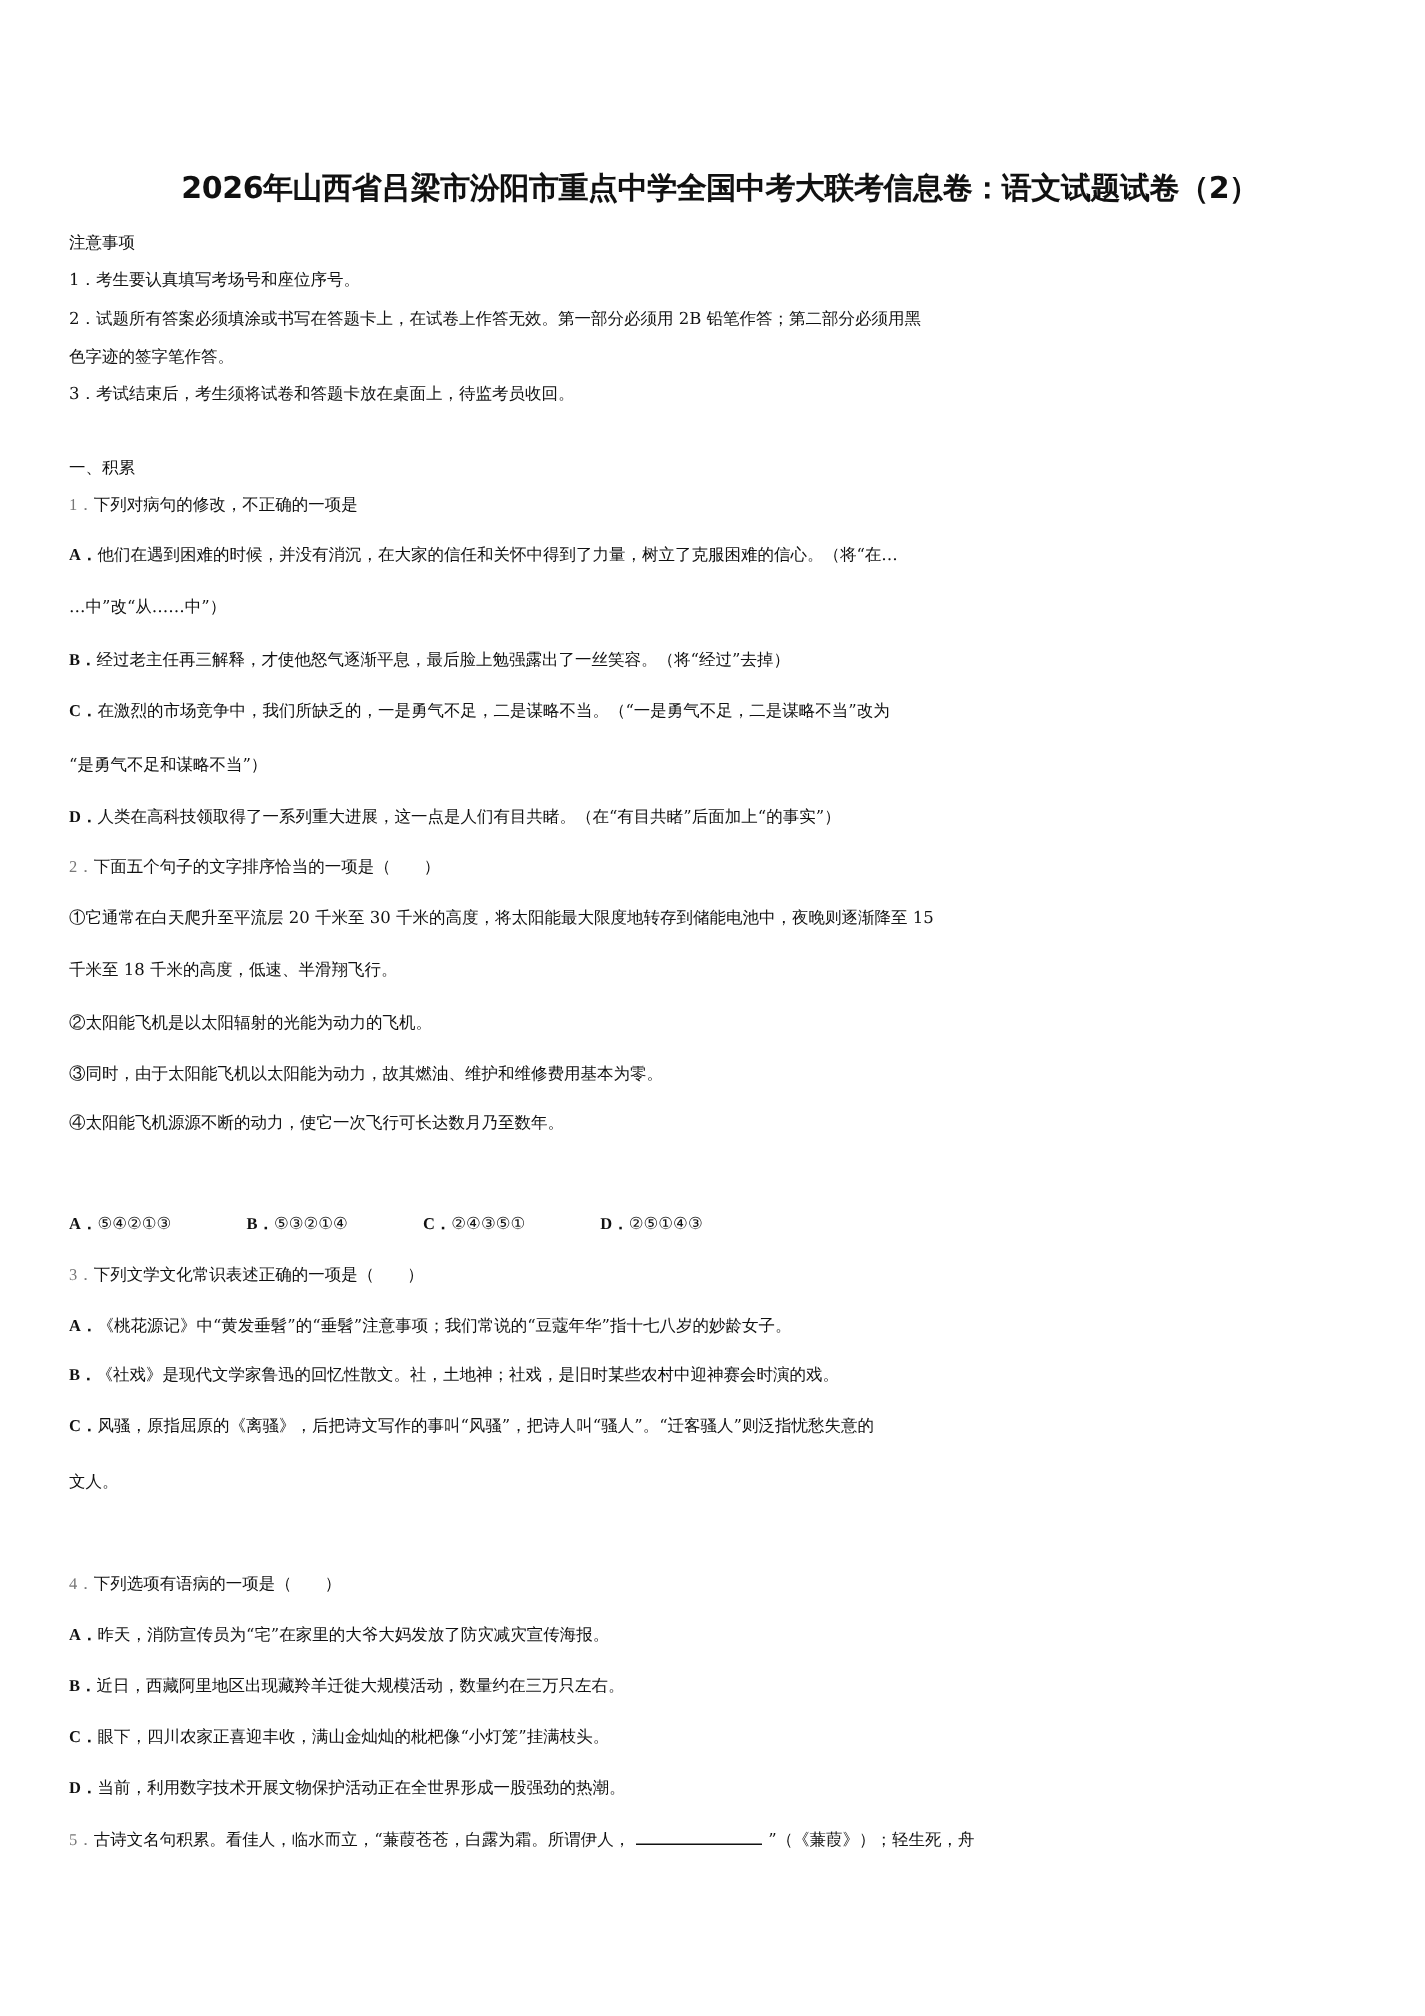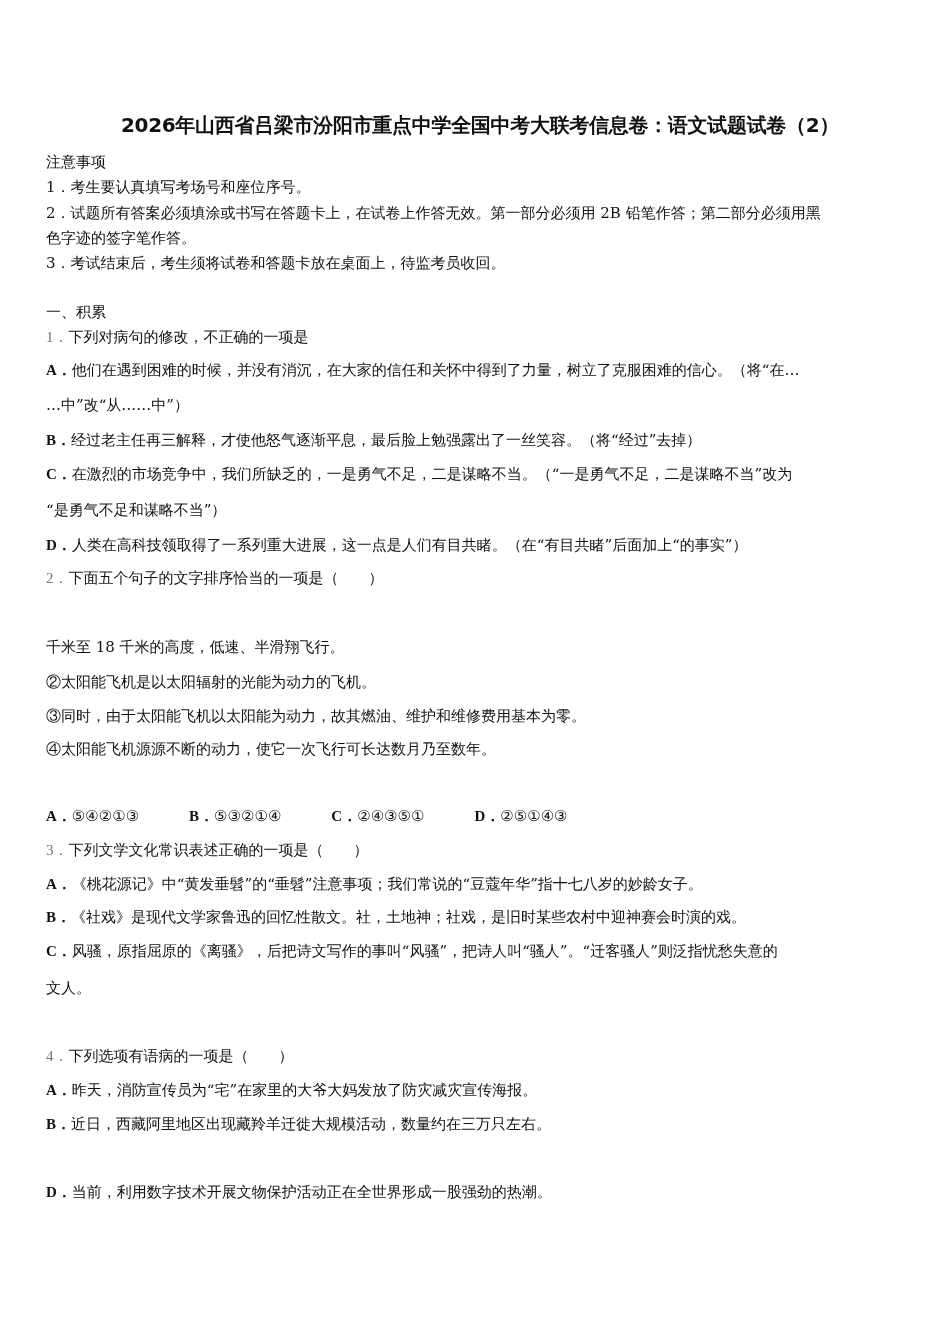--- a/index.html
+++ b/index.html
@@ -2,21 +2,21 @@
 <html><head>
 <meta charset="utf-8">
 <style>
   html, body { margin: 0; padding: 0; background: #ffffff; }
   body { width: 950px; height: 1344px; position: relative; overflow: hidden;
          font-family: "DejaVu Serif", "Liberation Serif", serif; color: #111; }
   .page { position: absolute; left: 0; top: 0; width: 950px; height: 1065px; }
   .title { position: absolute; left: 40px; top: 112px; width: 880px; text-align: center;
            font-family: "DejaVu Sans", "Liberation Sans", sans-serif; font-weight: bold;
            font-size: 20px; letter-spacing: -0.3px; white-space: nowrap; }
-  .line { position: absolute; left: 46px; font-size: 15px; white-space: nowrap; line-height: 20px; }
+  .line { position: absolute; left: 46px; font-size: 11px; white-space: nowrap; line-height: 20px; }
   .num { color: #777; font-family: "Liberation Serif", serif; }
   .bold { font-weight: bold; font-family: "Liberation Serif", serif; }
   .opts span.opt { display: inline-block; margin-right: 50px; }
   .blank { display: inline-block; width: 84px; border-bottom: 1px solid #111; height: 14px; vertical-align: baseline; margin: 0 4px; }
 </style>
 </head>
 <body>
 
 <div class="page">
   <div class="title">2026年山西省吕梁市汾阳市重点中学全国中考大联考信息卷：语文试题试卷（2）</div>
@@ -35,20 +35,21 @@
   <div class="line" style="top:360px"><span class="bold">A．</span><span>他们在遇到困难的时候，并没有消沉，在大家的信任和关怀中得到了力量，树立了克服困难的信心。（将“在…</span></div>
   <div class="line" style="top:395px">…中”改“从……中”）</div>
   <div class="line" style="top:430px"><span class="bold">B．</span><span>经过老主任再三解释，才使他怒气逐渐平息，最后脸上勉强露出了一丝笑容。（将“经过”去掉）</span></div>
   <div class="line" style="top:464px"><span class="bold">C．</span><span>在激烈的市场竞争中，我们所缺乏的，一是勇气不足，二是谋略不当。（“一是勇气不足，二是谋略不当”改为</span></div>
   <div class="line" style="top:500px">“是勇气不足和谋略不当”）</div>
   <div class="line" style="top:535px"><span class="bold">D．</span><span>人类在高科技领取得了一系列重大进展，这一点是人们有目共睹。（在“有目共睹”后面加上“的事实”）</span></div>
 
   <div class="line" style="top:568px">
     <span class="num">2．</span><span>下面五个句子的文字排序恰当的一项是（　　）</span>
   </div>
+  <div class="line" style="top:602px">①它通常在白天爬升至平流层 20 千米至 30 千米的高度，将太阳能最大限度地转存到储能电池中，夜晚则逐渐降至 15</div>
   <div class="line" style="top:637px">千米至 18 千米的高度，低速、半滑翔飞行。</div>
   <div class="line" style="top:672px">②太阳能飞机是以太阳辐射的光能为动力的飞机。</div>
   <div class="line" style="top:739px">④太阳能飞机源源不断的动力，使它一次飞行可长达数月乃至数年。</div>
   <div class="line" style="top:706px">③同时，由于太阳能飞机以太阳能为动力，故其燃油、维护和维修费用基本为零。</div>
   <div class="line opts" style="top:806px">
     <span class="opt"><span class="bold">A．</span><span>⑤④②①③</span></span><span class="opt"><span class="bold">B．</span><span>⑤③②①④</span></span><span class="opt"><span class="bold">C．</span><span>②④③⑤①</span></span><span class="opt"><span class="bold">D．</span><span>②⑤①④③</span></span>
   </div>
 
   <div class="line" style="top:840px">
     <span class="num">3．</span><span>下列文学文化常识表述正确的一项是（　　）</span>
@@ -56,15 +57,19 @@
   <div class="line" style="top:874px"><span class="bold">A．</span><span>《桃花源记》中“黄发垂髫”的“垂髫”注意事项；我们常说的“豆蔻年华”指十七八岁的妙龄女子。</span></div>
   <div class="line" style="top:907px"><span class="bold">B．</span><span>《社戏》是现代文学家鲁迅的回忆性散文。社，土地神；社戏，是旧时某些农村中迎神赛会时演的戏。</span></div>
   <div class="line" style="top:941px"><span class="bold">C．</span><span>风骚，原指屈原的《离骚》，后把诗文写作的事叫“风骚”，把诗人叫“骚人”。“迁客骚人”则泛指忧愁失意的</span></div>
   <div class="line" style="top:978px">文人。</div>
 
   <div class="line" style="top:1046px">
     <span class="num">4．</span><span>下列选项有语病的一项是（　　）</span>
   </div>
   <div class="line" style="top:1080px"><span class="bold">A．</span><span>昨天，消防宣传员为“宅”在家里的大爷大妈发放了防灾减灾宣传海报。</span></div>
   <div class="line" style="top:1114px"><span class="bold">B．</span><span>近日，西藏阿里地区出现藏羚羊迁徙大规模活动，数量约在三万只左右。</span></div>
+  <div class="line" style="top:1148px"><span class="bold">C．</span><span>眼下，四川农家正喜迎丰收，满山金灿灿的枇杷像“小灯笼”挂满枝头。</span></div>
   <div class="line" style="top:1182px"><span class="bold">D．</span><span>当前，利用数字技术开展文物保护活动正在全世界形成一股强劲的热潮。</span></div>
 
+  <div class="line" style="top:1215px">
+    <span class="num">5．</span><span>古诗文名句积累。看佳人，临水而立，“蒹葭苍苍，白露为霜。所谓伊人，</span><span class="blank"></span><span>”（《蒹葭》）；轻生死，舟</span>
+  </div>
 </div>
 
 </body></html>

